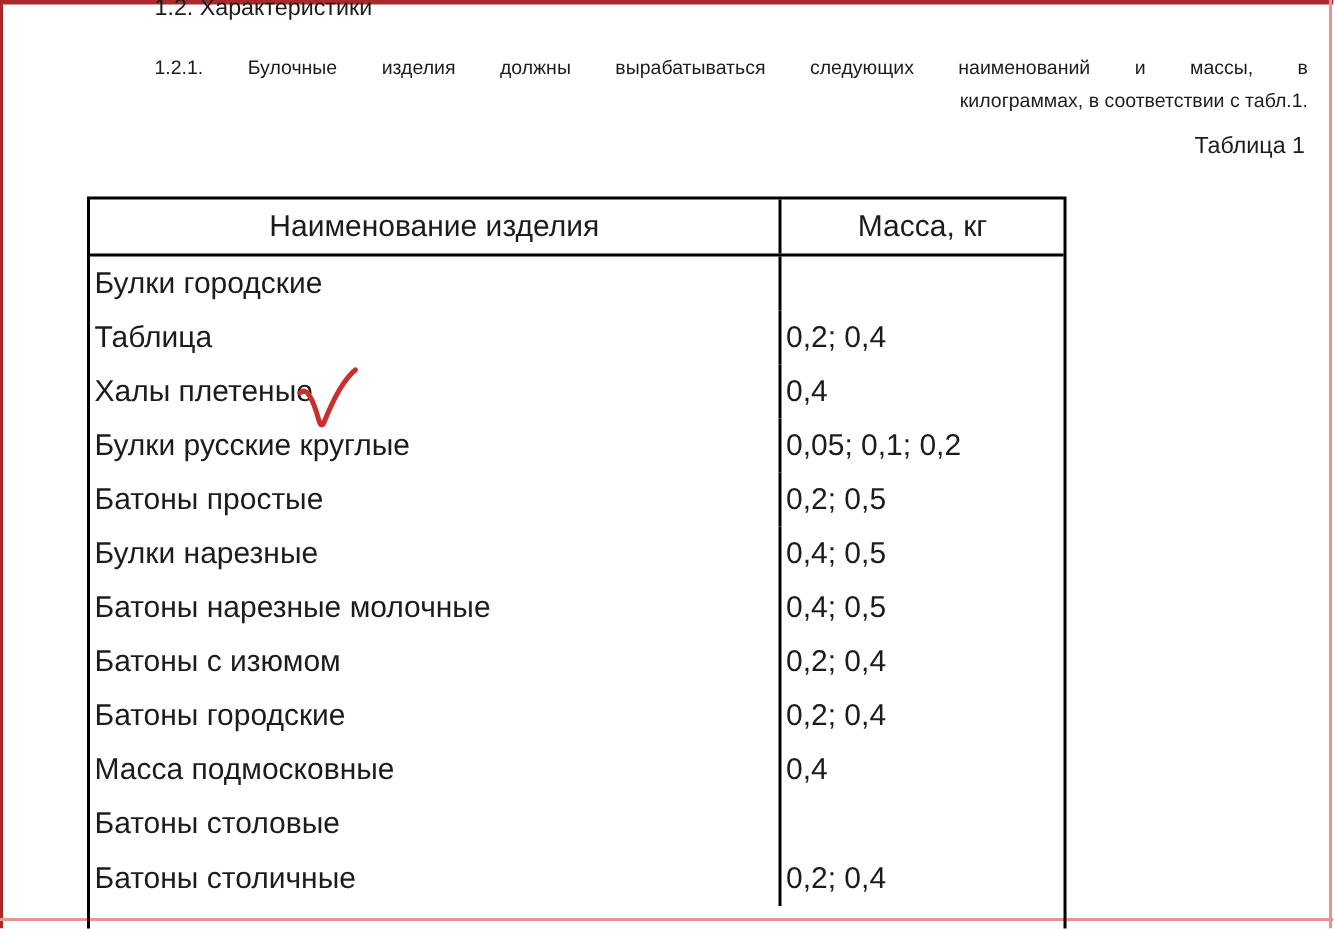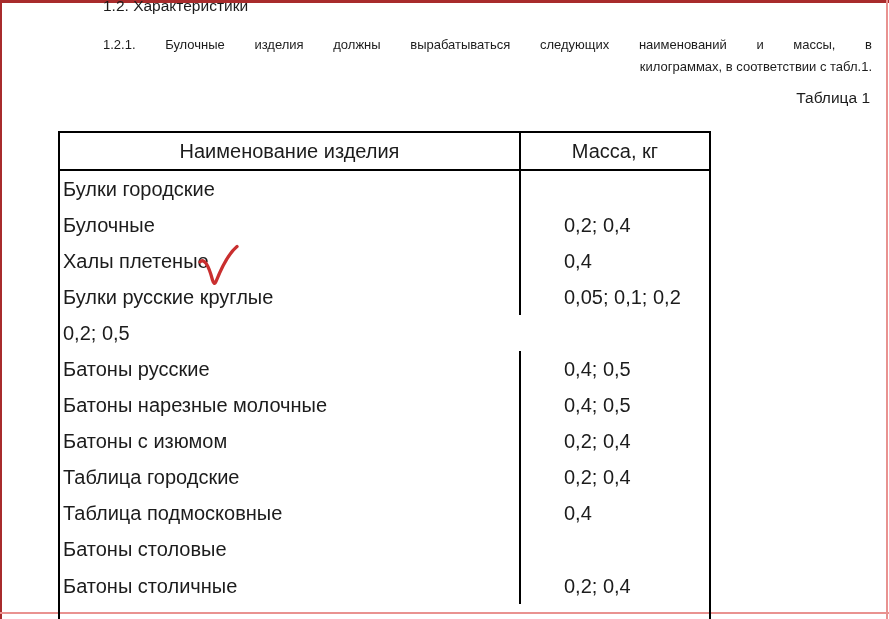--- a/index.html
+++ b/index.html
@@ -49,21 +49,21 @@
     height: 36px;
     border-bottom: 2px solid #000;
     box-sizing: content-box;
   }
   .thead .cell {
     display: flex; align-items: center; justify-content: center;
     box-sizing: border-box;
   }
   .thead .cell.name { border-right: 2px solid #000; }
   .tbody { display: grid; grid-auto-rows: 36.1px; }
-  .trow { display: grid; grid-template-columns: 461px 1fr; gap: 40px; }
+  .trow { display: grid; grid-template-columns: 461px 1fr; }
   .trow .cell {
     display: flex; align-items: center;
     box-sizing: border-box;
     white-space: nowrap; overflow: hidden;
   }
   .trow .cell.name { border-right: 2px solid #000; padding-left: 3px; }
   .trow .cell.mass { padding-left: 3px; }
 
   .checkmark {
     position: absolute; left: 196px; top: 242px;
@@ -91,60 +91,61 @@
   <div class="thead">
     <div class="cell name">Наименование изделия</div>
     <div class="cell mass">Масса, кг</div>
   </div>
   <div class="tbody" id="table-body">
   <div class="trow">
     <div class="cell name">Булки городские</div>
   </div>
 
   <div class="trow">
-    <div class="cell name">Булочные</div>
+    <div class="cell name">Таблица</div>
     <div class="cell mass">0,2; 0,4</div>
   </div>
 
   <div class="trow">
     <div class="cell name">Халы плетеные</div>
     <div class="cell mass">0,4</div>
   </div>
 
   <div class="trow">
     <div class="cell name">Булки русские круглые</div>
     <div class="cell mass">0,05; 0,1; 0,2</div>
   </div>
 
   <div class="trow">
+    <div class="cell name">Батоны простые</div>
     <div class="cell mass">0,2; 0,5</div>
   </div>
 
   <div class="trow">
-    <div class="cell name">Батоны русские</div>
+    <div class="cell name">Булки нарезные</div>
     <div class="cell mass">0,4; 0,5</div>
   </div>
 
   <div class="trow">
     <div class="cell name">Батоны нарезные молочные</div>
     <div class="cell mass">0,4; 0,5</div>
   </div>
 
   <div class="trow">
     <div class="cell name">Батоны с изюмом</div>
     <div class="cell mass">0,2; 0,4</div>
   </div>
 
   <div class="trow">
-    <div class="cell name">Таблица городские</div>
+    <div class="cell name">Батоны городские</div>
     <div class="cell mass">0,2; 0,4</div>
   </div>
 
   <div class="trow">
-    <div class="cell name">Таблица подмосковные</div>
+    <div class="cell name">Масса подмосковные</div>
     <div class="cell mass">0,4</div>
   </div>
 
   <div class="trow">
     <div class="cell name">Батоны столовые</div>
   </div>
 
   <div class="trow">
     <div class="cell name">Батоны столичные</div>
     <div class="cell mass">0,2; 0,4</div>

